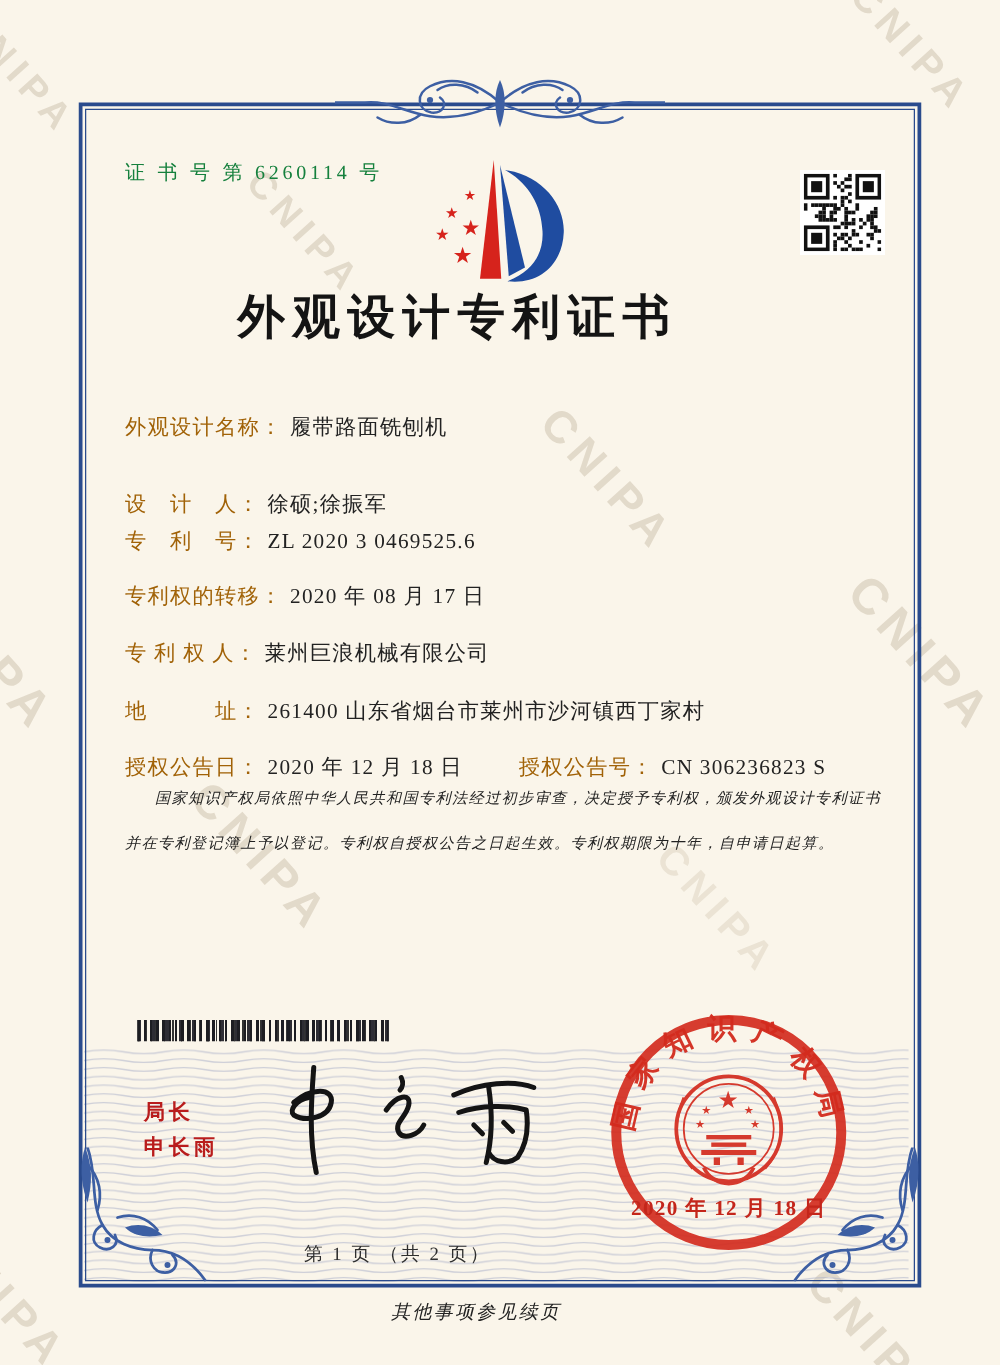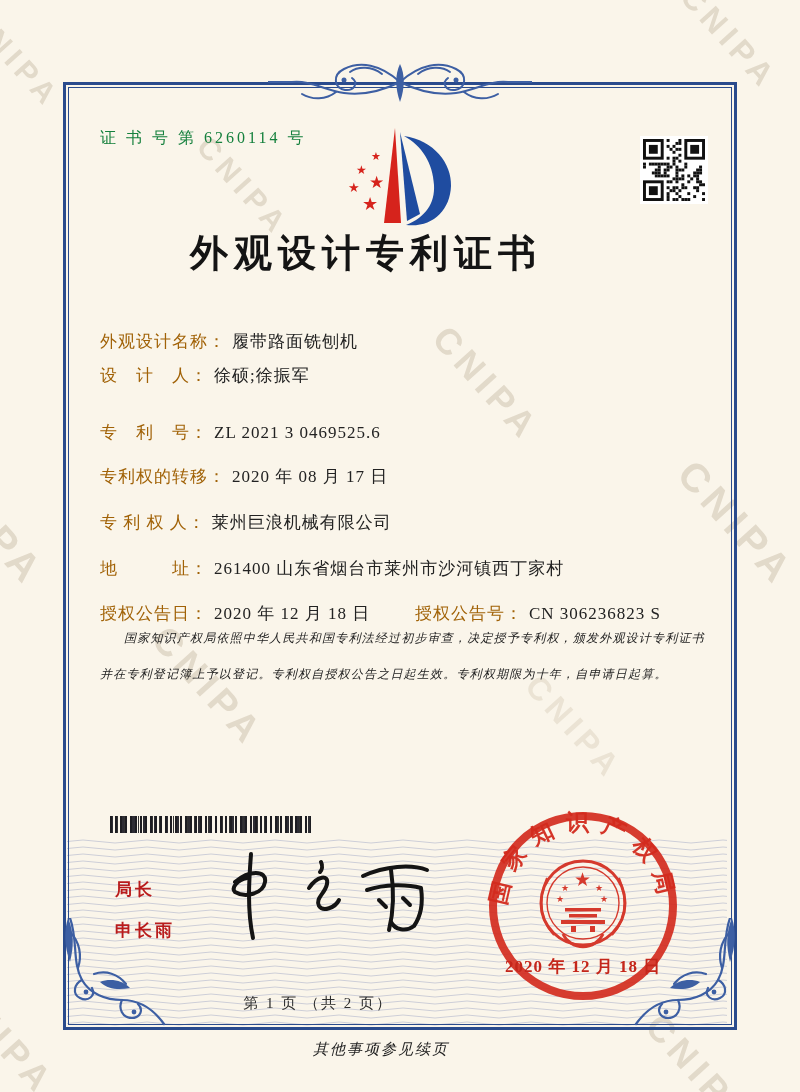--- a/index.html
+++ b/index.html
@@ -56,21 +56,21 @@
     background:
       repeating-linear-gradient(90deg,#1d1d22 0 2px,transparent 2px 5px),
       repeating-linear-gradient(90deg,#333 0 1px,transparent 1px 7px),
       repeating-linear-gradient(90deg,rgba(10,10,20,.85) 0 3px,transparent 3px 11px);
   }
   .sig-block{
     position:absolute;left:115px;top:878px;z-index:5;
     font-family:"Liberation Sans","DejaVu Sans",sans-serif;
     font-size:17px;font-weight:600;letter-spacing:3px;color:#b91c1c;
   }
-  .sig-block .name{margin-top:18px;}
+  .sig-block .name{margin-top:5px;}
   .signature{position:absolute;left:205px;top:848px;z-index:5;}
   .seal{position:absolute;left:477px;top:808px;z-index:6;}
   .page-num{
     position:absolute;left:0;top:994px;width:636px;text-align:center;
     font-size:15px;letter-spacing:2px;color:#2e2e2e;z-index:5;
   }
   .footer-note{
     position:absolute;left:0;top:1040px;width:762px;text-align:center;
     font-size:15px;letter-spacing:2px;font-style:italic;color:#222;z-index:5;
   }
@@ -277,25 +277,25 @@
       <text x="24" y="84" font-size="18">★</text>
     </g>
   </svg>
 
   <div class="title">外观设计专利证书</div>
 
   <div class="rows">
     <div class="row" style="top:330px">
       <span class="lbl">外观设计名称：</span><span class="val">履带路面铣刨机</span>
     </div>
-    <div class="row" style="top:364px">
+    <div class="row" style="top:392px">
       <span class="lbl">设　计　人：</span><span class="val">徐硕;徐振军</span>
     </div>
     <div class="row" style="top:421px">
-      <span class="lbl">专　利　号：</span><span class="val">ZL 2021 3 0469525.6</span>
+      <span class="lbl">专　利　号：</span><span class="val">ZL 2020 3 0469525.6</span>
     </div>
     <div class="row" style="top:465px">
       <span class="lbl">专利权的转移：</span><span class="val">2020 年 08 月 17 日</span>
     </div>
     <div class="row" style="top:511px">
       <span class="lbl">专 利 权 人：</span><span class="val">莱州巨浪机械有限公司</span>
     </div>
     <div class="row" style="top:557px">
       <span class="lbl">地　　　址：</span><span class="val">261400 山东省烟台市莱州市沙河镇西丁家村</span>
     </div>

